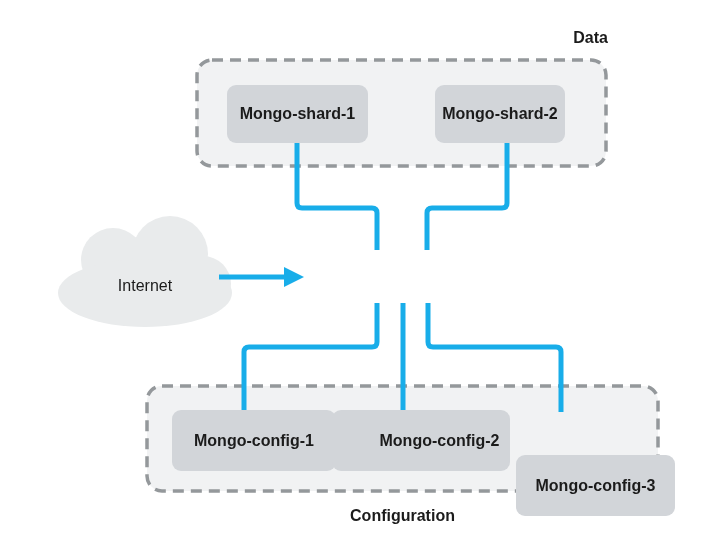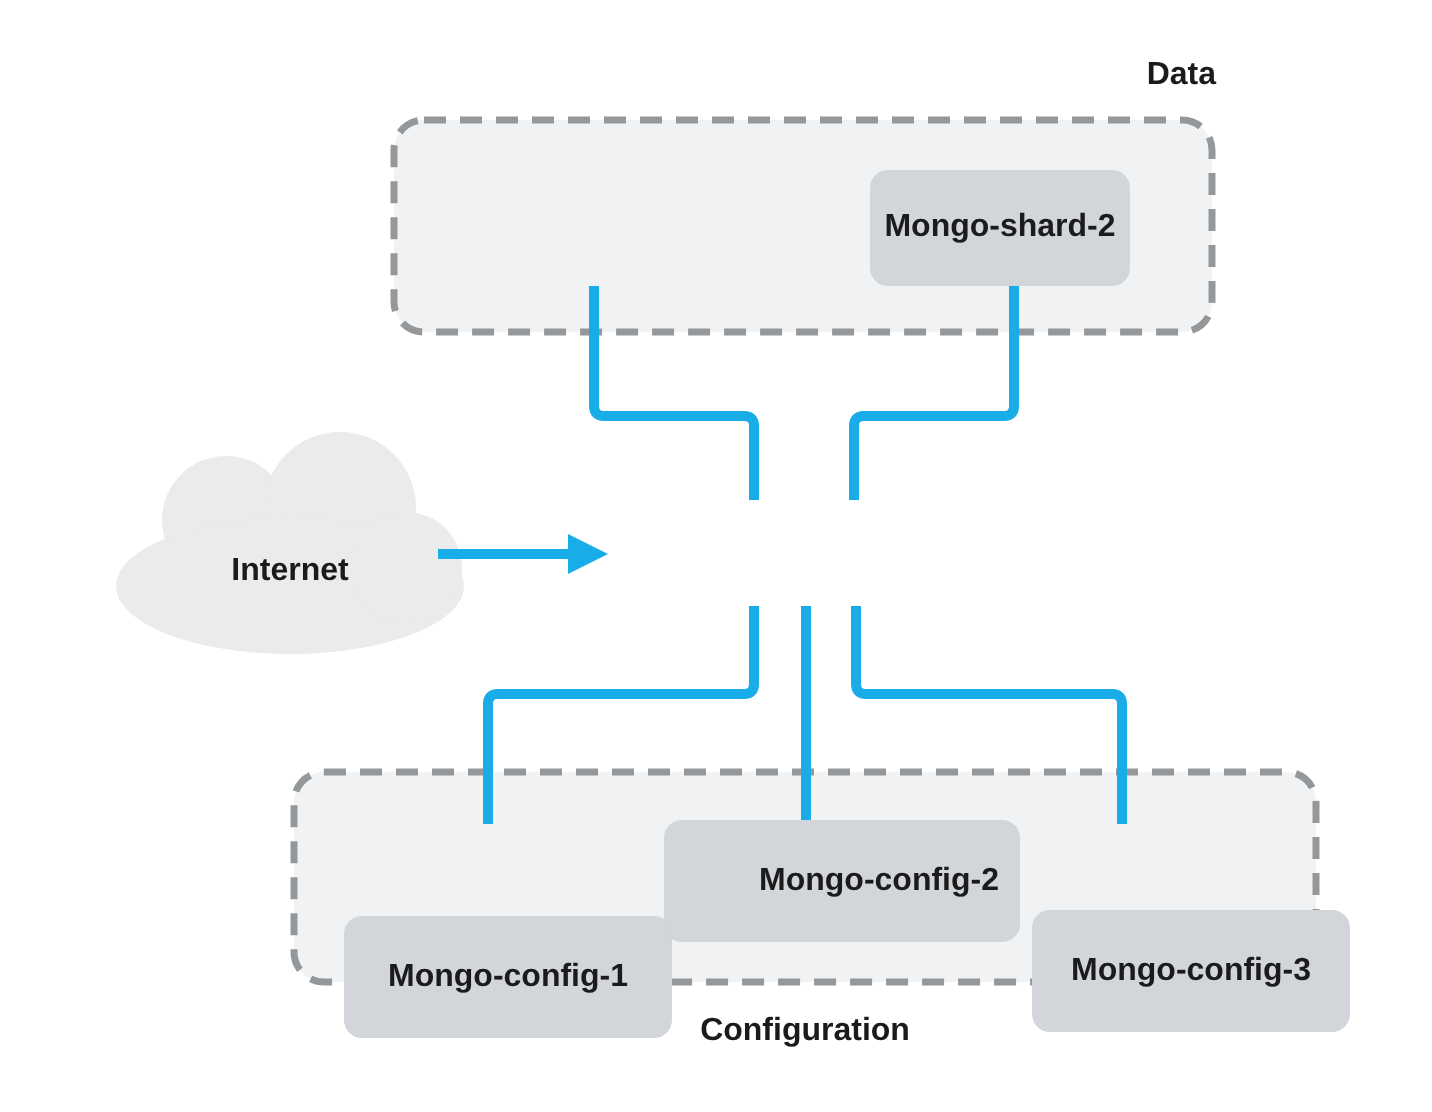--- a/index.html
+++ b/index.html
@@ -30,34 +30,34 @@
     background:var(--node-fill,#d2d5d9);
     border-radius:9px;
     display:flex;align-items:center;justify-content:center;
     font-size:16px;font-weight:600;
     color:var(--text,#1b1b1b);
     white-space:nowrap;
   }
   #shard1{left:227px;top:85px;width:141px;height:58px;}
   #shard2{left:435px;top:85px;width:130px;height:58px;}
   #router{left:302px;top:248px;width:205px;height:57px;}
-  #config1{left:172px;top:410px;width:164px;height:61px;margin-top:48px;}
+  #config1{left:172px;top:410px;width:164px;height:61px;}
   #config2{left:332px;top:410px;width:141px;height:61px;padding-left:37px;}
   #config3{left:516px;top:410px;width:159px;height:61px;margin-top:45px;}
   .group-label{
     position:absolute;
     font-size:16px;font-weight:600;
     color:var(--text,#1b1b1b);
     text-align:center;line-height:19px;
   }
   #data-label{left:195px;top:28px;width:413px;text-align:right;}
   #config-label{left:145px;top:506px;width:515px;}
   #internet-label{
     position:absolute;left:70px;top:276px;width:150px;
-    text-align:center;font-size:16px;font-weight:700;
+    text-align:center;font-size:16px;font-weight:400;
     color:var(--text,#1b1b1b);line-height:19px;
   }
 </style>
 </head>
 <body>
 
 <div class="stage" style="--background: #ffffff; --connector: #18ade9; --node-fill: #d2d5d9; --group-fill: #f1f2f3; --group-border: #94989b; --cloud-fill: #e9ebec; --text: #1b1b1b;">
 
   <svg width="716" height="556" viewBox="0 0 716 556">
 
@@ -81,18 +81,19 @@
       <path class="connector" d="M219 277 L286 277"></path>
       <polygon class="arrow-head" points="304,277 284,267 284,287"></polygon>
     </g>
   </svg>
 
   <div class="group-label" id="data-label">Data</div>
   <div class="group-label" id="config-label">Configuration</div>
 
   <div id="internet-label">Internet</div>
 
+  <div class="node" id="shard1">Mongo-shard-1</div>
   <div class="node" id="shard2">Mongo-shard-2</div>
   <div class="node" id="config1">Mongo-config-1</div>
   <div class="node" id="config2">Mongo-config-2</div>
   <div class="node" id="config3">Mongo-config-3</div>
 
 </div>
 
 </body></html>

